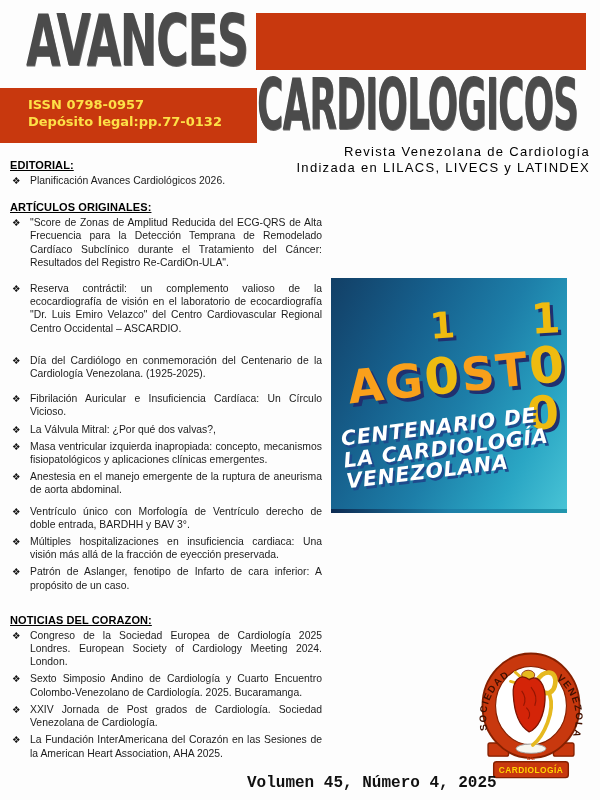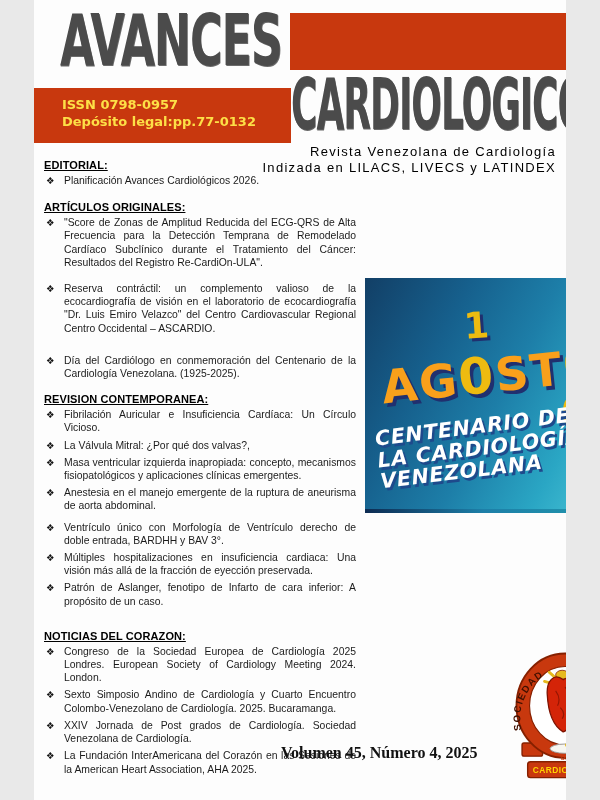--- a/index.html
+++ b/index.html
@@ -1,17 +1,17 @@
 <!DOCTYPE html>
 <html><head>
 <meta charset="utf-8">
 <style>
   html,body{margin:0;padding:0;background:#e9e9e9;}
   .page{
-    position:relative; width:532px; height:800px; margin:0 auto;
+    position:relative; width:600px; height:800px; margin:0 auto;
     background:#fdfdfd; overflow:hidden;
     font-family:"Liberation Sans", sans-serif; color:#1b1b1b;
   }
   
   .red-top{
     position:absolute; left:256px; top:13px; width:330px; height:57px;
     background:#c8380e;
   }
   .red-left{
     position:absolute; left:0; top:88px; width:257px; height:55px;
@@ -80,22 +80,22 @@
   .poster-caption{
     position:absolute; left:12px; top:138px; transform:rotate(-7deg);
     font-family:"DejaVu Sans", sans-serif; font-weight:bold; font-style:italic;
     font-size:20.5px; line-height:21.5px; letter-spacing:.8px; color:#ffffff;
     text-shadow:2px 3px 0 #1e4a8c; white-space:nowrap;
   }
   
   .logo{ position:absolute; left:475px; top:646px; }
   
   .volume{
-    position:absolute; left:247px; top:744px;
-    font-family:Liberation Serif, serif; font-weight:bold; font-size:16px; color:#111;
+    position:absolute; left:247px; top:774px;
+    font-family:Liberation Mono, monospace; font-weight:bold; font-size:16px; color:#111;
     white-space:nowrap;
   }
 </style>
 </head>
 <body>
 
 <div class="page">
 
   <div class="red-top"></div>
   <div class="title-avances">AVANCES</div>
@@ -132,21 +132,20 @@
     </section>
 
     <section class="toc-sec">
       <div class="toc-item">
         <span class="blt">❖</span>
         <span class="txt">Día del Cardiólogo en conmemoración del Centenario de la Cardiología Venezolana.   (1925-2025).</span>
       </div>
     </section>
 
     <section class="toc-sec">
-      <h3 class="toc-h">REVISION CONTEMPORANEA:</h3>
       <div class="toc-item">
         <span class="blt">❖</span>
         <span class="txt">Fibrilación Auricular e Insuficiencia Cardíaca: Un Círculo Vicioso.</span>
       </div>
       <div class="toc-item">
         <span class="blt">❖</span>
         <span class="txt">La Válvula Mitral: ¿Por qué dos valvas?,</span>
       </div>
       <div class="toc-item">
         <span class="blt">❖</span>

